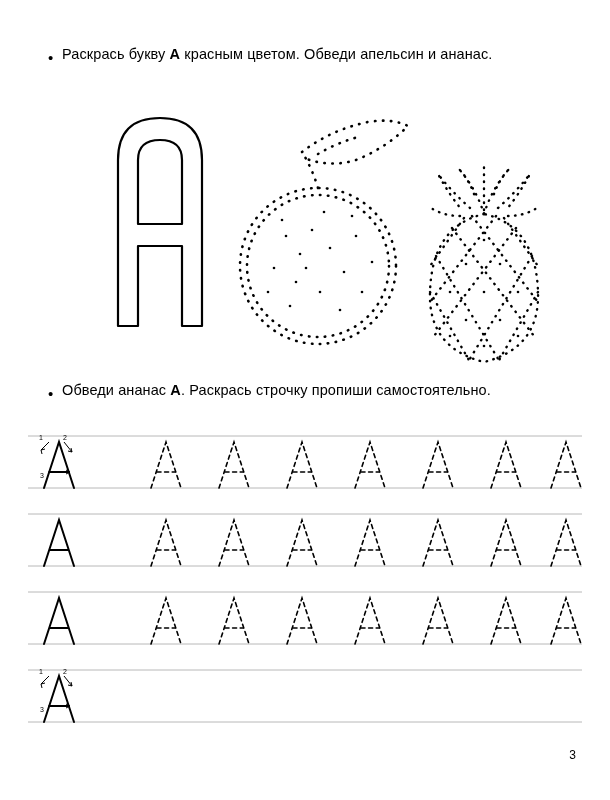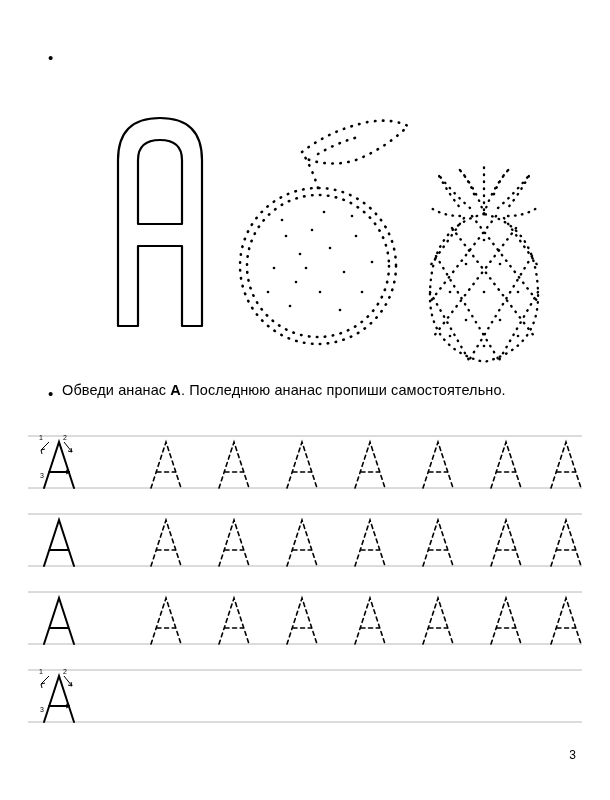--- a/index.html
+++ b/index.html
@@ -82,20 +82,21 @@
     color: #000;
   }
 </style>
 </head>
 <body>
 
 <div class="page">
 
   <div class="task" id="task1">
     <span class="bullet">•</span>
+    <span class="task-text"><span>Раскрась букву </span><b>А</b><span> красным цветом. Обведи апельсин и ананас.</span></span>
   </div>
 
   <div class="illus">
     <svg width="610" height="285" viewBox="0 0 610 285" xmlns="http://www.w3.org/2000/svg">
 
       <g fill="none" stroke="#000" stroke-width="2.2" stroke-linejoin="round">
         <path d="M118 230 L118 64 Q118 22 160 22 Q202 22 202 64 L202 230
                  L182 230 L182 150 L138 150 L138 230 Z
                  M138 128 L182 128 L182 64 Q182 44 160 44 Q138 44 138 64 Z"></path>
       </g>
@@ -162,21 +163,21 @@
           <circle cx="484" cy="250" r="1.3"></circle>
         <circle cx="484" cy="144" r="1.3"></circle>
           <circle cx="450" cy="240" r="1.3"></circle>
         <circle cx="518" cy="240" r="1.3"></circle>
       </g>
     </svg>
   </div>
 
   <div class="task" id="task2">
     <span class="bullet">•</span>
-    <span class="task-text"><span>Обведи ананас </span><b>А</b><span>. Последнюю ананас пропиши самостоятельно.</span></span>
+    <span class="task-text"><span>Обведи ананас </span><b>А</b><span>. Раскрась строчку пропиши самостоятельно.</span></span>
   </div>
 
   <div class="rows">
 
     <div class="row">
       <svg width="554" height="70" viewBox="0 0 554 70" xmlns="http://www.w3.org/2000/svg">
         <g stroke="#b8b8b8" stroke-width="1">
           <line x1="0" y1="4" x2="554" y2="4"></line>
           <line x1="0" y1="56" x2="554" y2="56"></line>
         </g>

